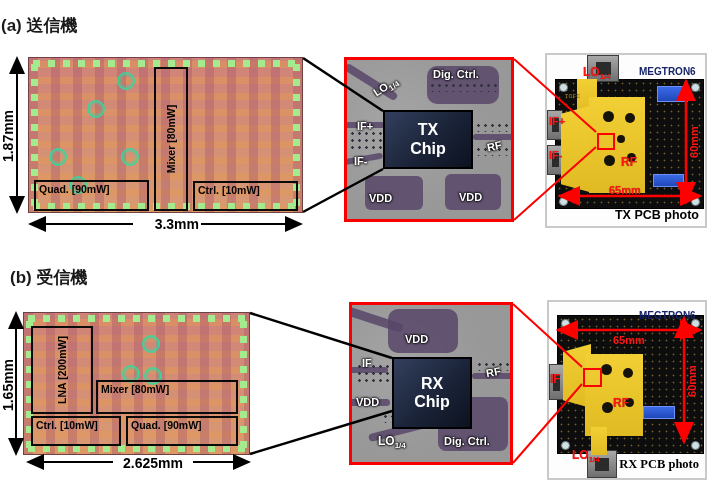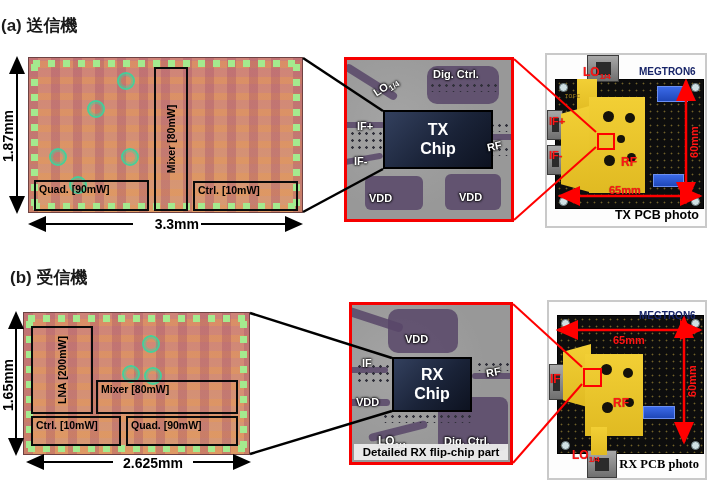--- a/index.html
+++ b/index.html
@@ -105,21 +105,21 @@
   <div class="trace" style="left:-6px;top:18px;width:60px;height:8px;transform:rotate(32deg);"></div>
   <div class="trace" style="left:-4px;top:62px;width:42px;height:6px;"></div>
   <div class="trace" style="left:-4px;top:96px;width:40px;height:6px;transform:rotate(-10deg);"></div>
   <div class="trace" style="left:126px;top:74px;width:40px;height:6px;"></div>
   <div class="trace" style="left:18px;top:116px;width:58px;height:34px;border-radius:6px;"></div>
   <div class="trace" style="left:98px;top:114px;width:56px;height:36px;border-radius:6px;"></div>
   <div class="dots" style="left:82px;top:22px;width:72px;height:10px;"></div>
   <div class="dots" style="left:2px;top:70px;width:34px;height:22px;"></div>
   <div class="dots" style="left:128px;top:62px;width:34px;height:10px;"></div>
   <div class="dots" style="left:128px;top:86px;width:34px;height:10px;"></div>
-  <div class="chipbox" style="left:36px;top:50px;width:110px;height:59px;">TX
+  <div class="chipbox" style="left:36px;top:50px;width:90px;height:59px;">TX
 Chip</div>
   <div class="ph" style="left:26px;top:20px;transform:rotate(-33deg);"><span>LO</span><sub>1/4</sub></div>
   <div class="ph" style="left:86px;top:8px;">Dig. Ctrl.</div>
   <div class="ph" style="left:10px;top:60px;">IF+</div>
   <div class="ph" style="left:7px;top:95px;">IF-</div>
   <div class="ph" style="left:140px;top:80px;transform:rotate(-12deg);">RF</div>
   <div class="ph" style="left:22px;top:132px;">VDD</div>
   <div class="ph" style="left:112px;top:131px;">VDD</div>
 </div>
 
@@ -185,29 +185,28 @@
   <div class="trace" style="left:36px;top:4px;width:70px;height:44px;border-radius:10px;"></div>
   <div class="trace" style="left:-8px;top:10px;width:60px;height:9px;transform:rotate(18deg);"></div>
   <div class="trace" style="left:-4px;top:62px;width:40px;height:6px;"></div>
   <div class="trace" style="left:-4px;top:94px;width:42px;height:7px;"></div>
   <div class="trace" style="left:120px;top:68px;width:42px;height:6px;"></div>
   <div class="trace" style="left:86px;top:92px;width:70px;height:54px;border-radius:8px;"></div>
   <div class="trace" style="left:16px;top:122px;width:60px;height:8px;transform:rotate(-14deg);"></div>
   <div class="dots" style="left:4px;top:58px;width:36px;height:22px;"></div>
   <div class="dots" style="left:124px;top:56px;width:34px;height:10px;"></div>
   <div class="dots" style="left:30px;top:108px;width:90px;height:10px;"></div>
-  <div class="chipbox" style="left:40px;top:52px;width:80px;height:55px;">RX
+  <div class="chipbox" style="left:40px;top:52px;width:80px;height:72px;">RX
 Chip</div>
   <div class="ph" style="left:53px;top:28px;">VDD</div>
   <div class="ph" style="left:10px;top:52px;">IF</div>
   <div class="ph" style="left:134px;top:61px;transform:rotate(-10deg);">RF</div>
   <div class="ph" style="left:4px;top:91px;">VDD</div>
   <div class="ph" style="left:26px;top:129px;font-size:12px;"><span>LO</span><sub>1/4</sub></div>
   <div class="ph" style="left:92px;top:130px;">Dig. Ctrl.</div>
-  <div class="flipcap">Detailed RX flip-chip part</div>
 </div>
 
 <div class="pcbframe" style="left:547px;top:300px;width:160px;height:180px;">
   <div class="board" style="left:8px;top:13px;width:145px;height:137px;"></div>
   <div class="hole" style="left:12px;top:17px;"></div>
   <div class="hole" style="left:142px;top:17px;"></div>
   <div class="hole" style="left:12px;top:139px;"></div>
   <div class="hole" style="left:142px;top:139px;"></div>
   <div class="conn" style="left:0px;top:62px;width:13px;height:34px;"></div>
   <div class="conn" style="left:38px;top:148px;width:28px;height:26px;"></div>

